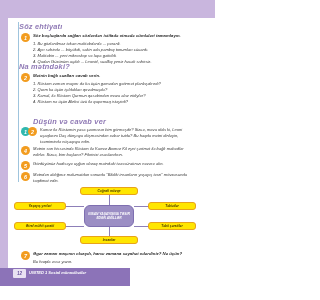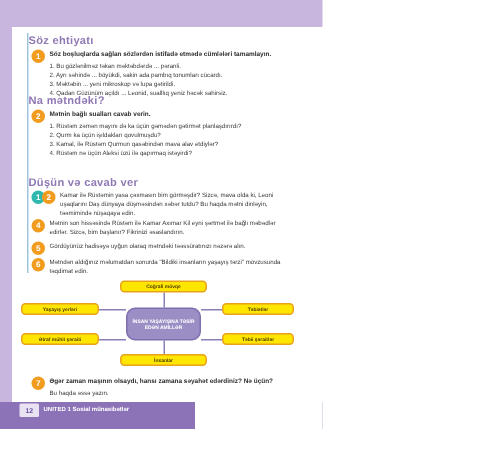--- a/index.html
+++ b/index.html
@@ -4,20 +4,21 @@
 <style>
   html,body{margin:0;padding:0;}
   body{
     width:215px;height:300px;overflow:hidden;
     background:#ffffff;
     font-family:"Liberation Sans", sans-serif;
   }
   .page{
     position:relative;width:215px;height:300px;
     background:#ffffff;
+    font-style:italic;
   }
   
   .frame-top{
     position:absolute;left:0;top:0;width:215px;height:18px;
     background:#c9b6de;
   }
   .frame-left{
     position:absolute;left:0;top:0;width:8px;height:282px;
     background:#c9b6de;
   }
@@ -30,21 +31,21 @@
     position:absolute;left:18px;top:22px;width:1px;height:160px;
     background:#9fc4dd;
   }
   .section-head{
     position:absolute;
     font-size:7.4px;font-weight:bold;color:#8f79b5;
     letter-spacing:.2px;white-space:nowrap;
   }
   .sec1-head{left:19px;top:22px;}
   .sec2-head{left:19px;top:62px;}
-  .sec3-head{left:19px;top:117px;}
+  .sec3-head{left:9px;top:117px;padding-left:24px;}
   .badge{
     position:absolute;width:9px;height:9px;border-radius:50%;
     color:#ffffff;font-size:5.4px;font-weight:bold;
     display:flex;align-items:center;justify-content:center;
     box-sizing:border-box;
   }
   .badge-orange{background:#f29c1f;}
   .badge-teal{background:#2fb8ae;}
   .prompt{
     position:absolute;font-size:4.3px;font-weight:bold;color:#2d2d2d;

